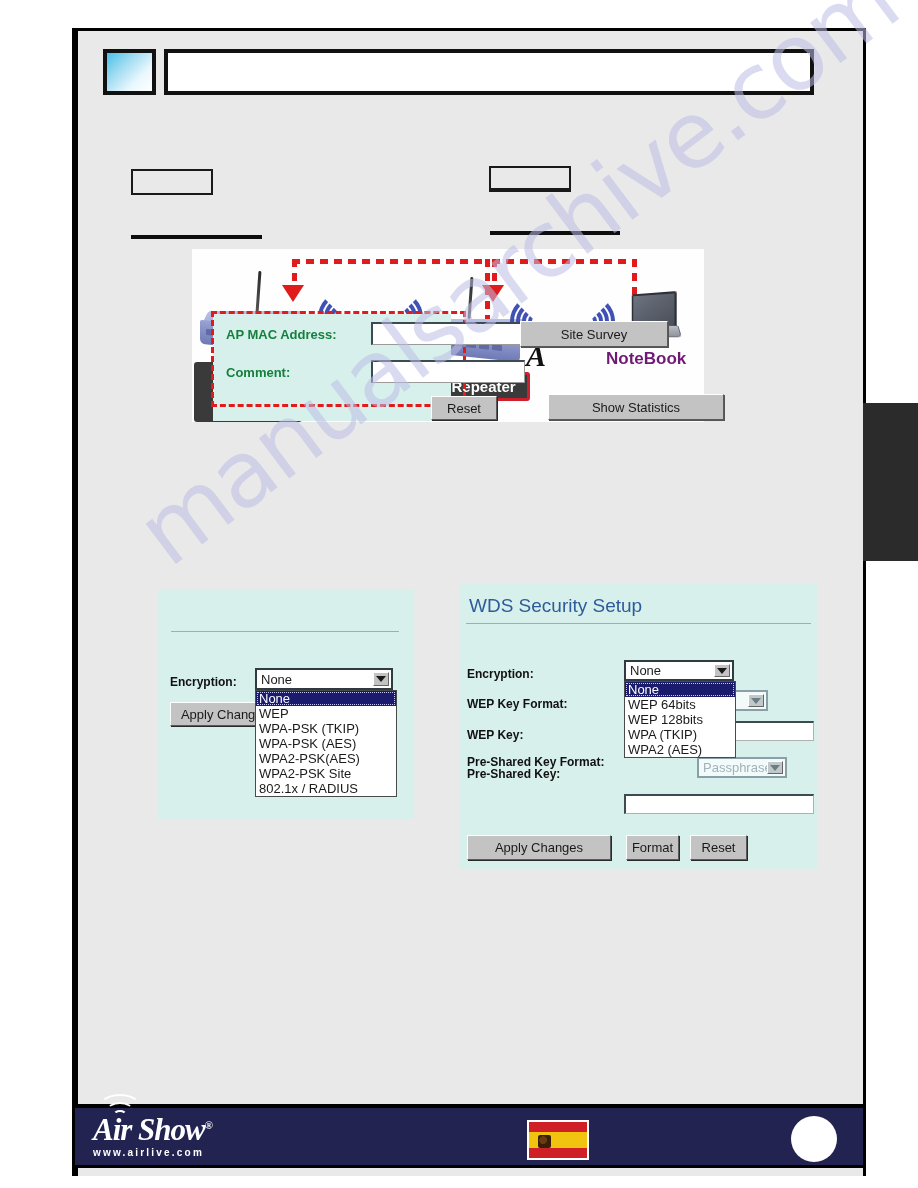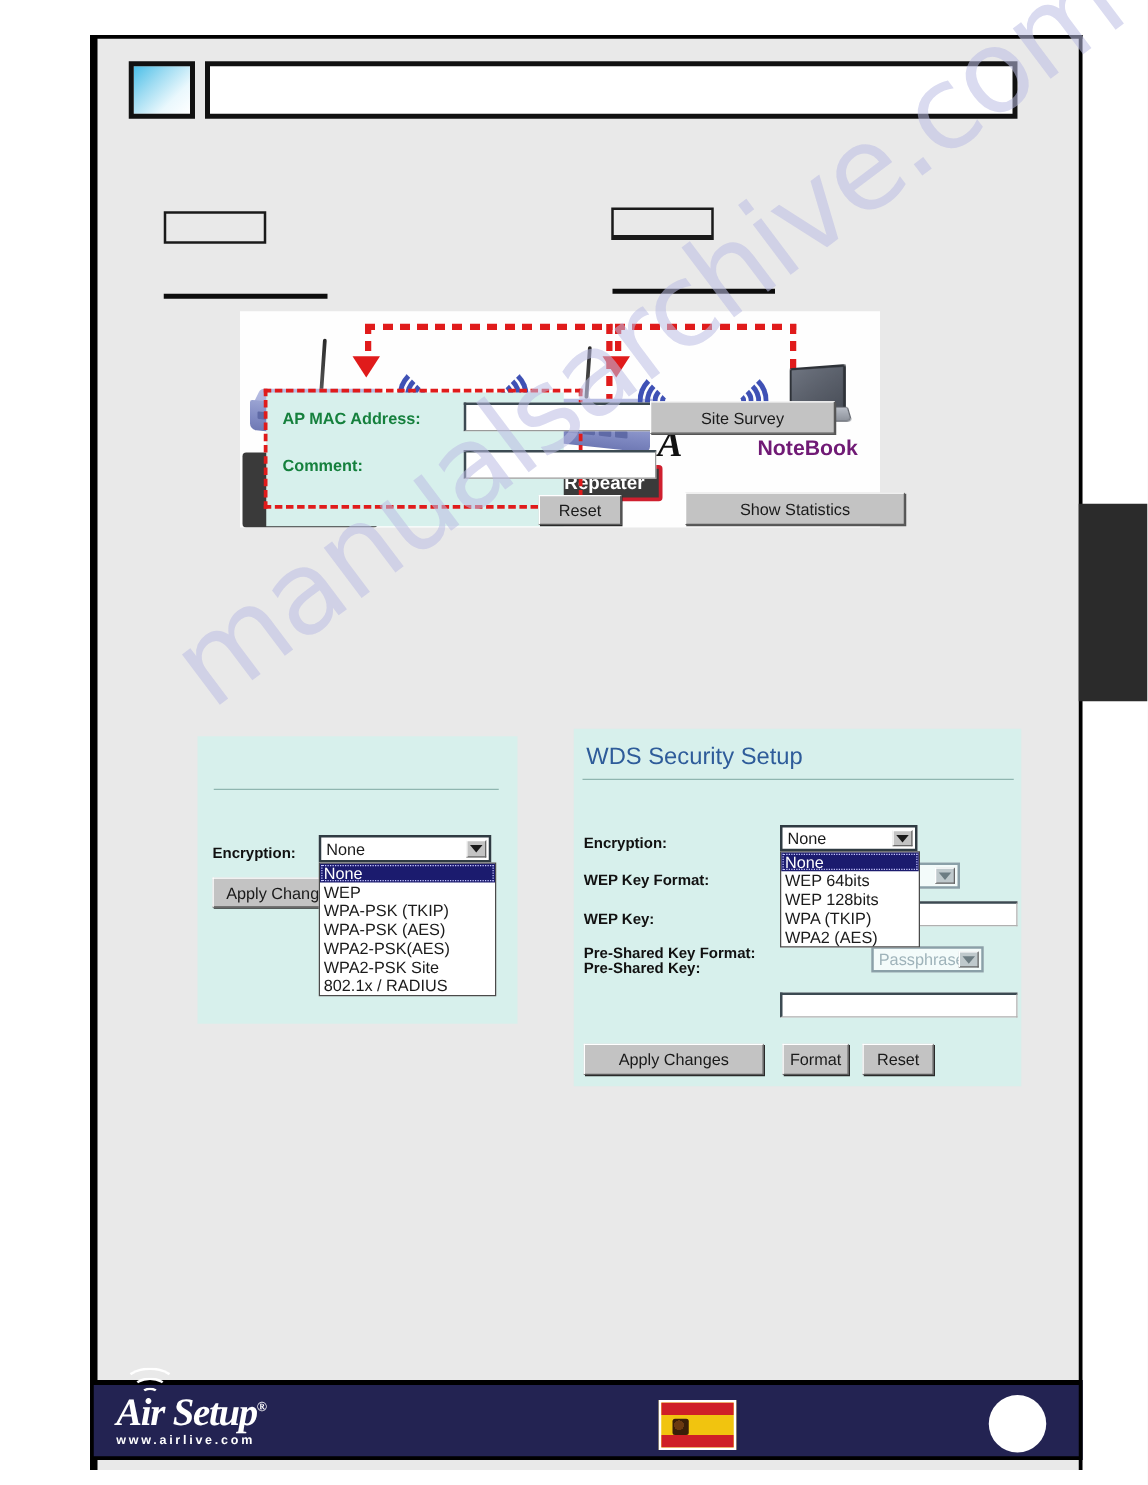--- a/index.html
+++ b/index.html
@@ -570,21 +570,21 @@
 
   <div class="footer">
     <div class="al-logo">
       <div style="position:relative;">
         <div class="al-arcs">
           <span class="a1"></span>
             <span class="a2"></span>
             <span class="a3"></span>
         </div>
         <div class="al-wordmark">
-          <span>Air Setup</span><sup>®</sup>
+          <span>Air Show</span><sup>®</sup>
         </div>
         <div class="al-url">www.airlive.com</div>
       </div>
     </div>
 
     <div class="flag">
       <div class="band-top"></div>
       <div class="crest"></div>
       <div class="band-bot"></div>
     </div>

